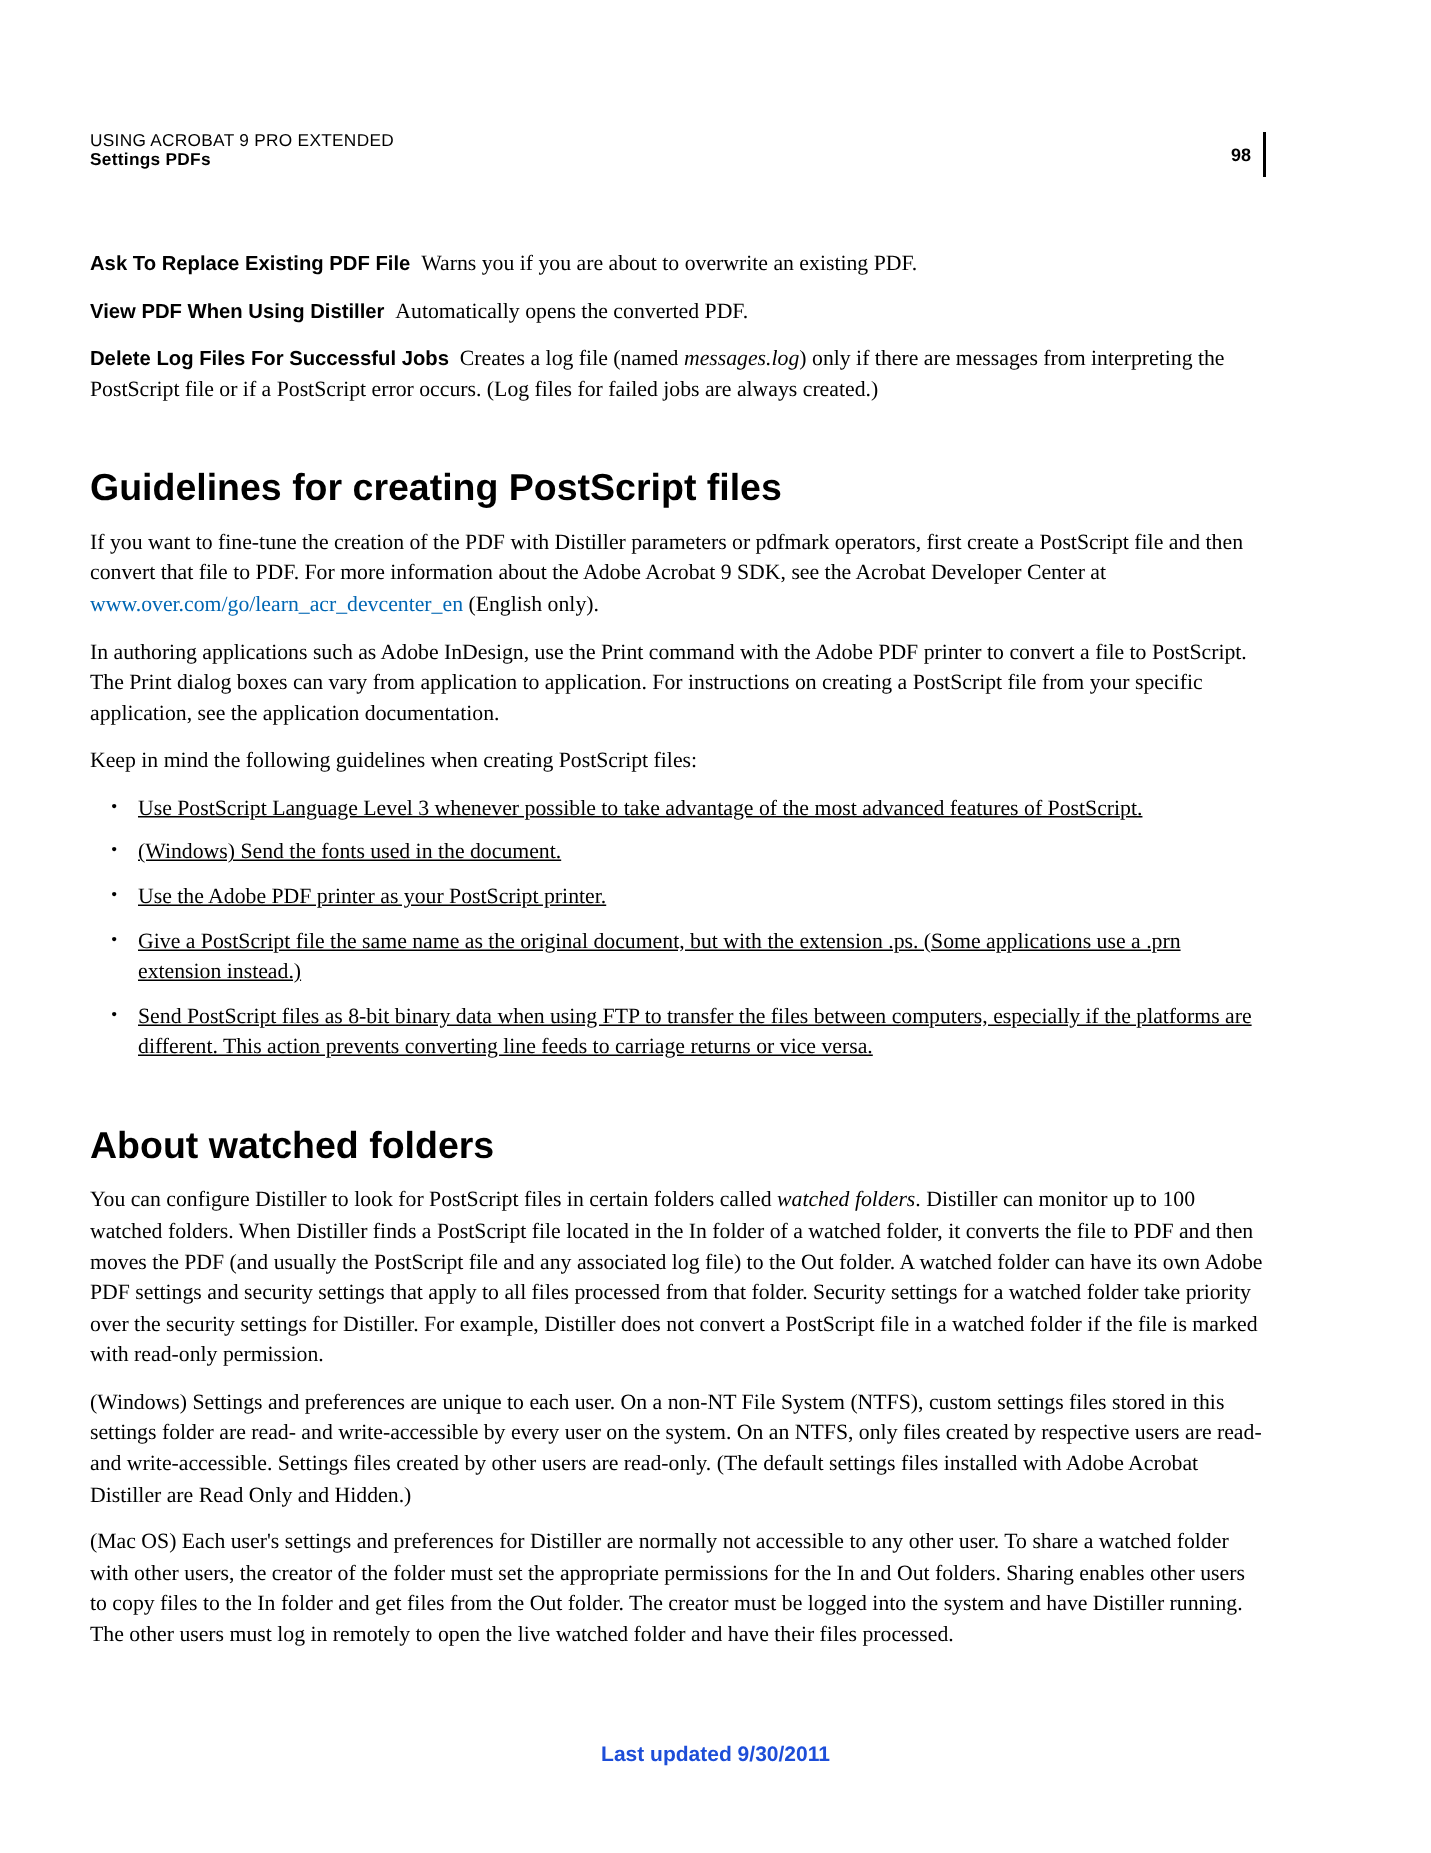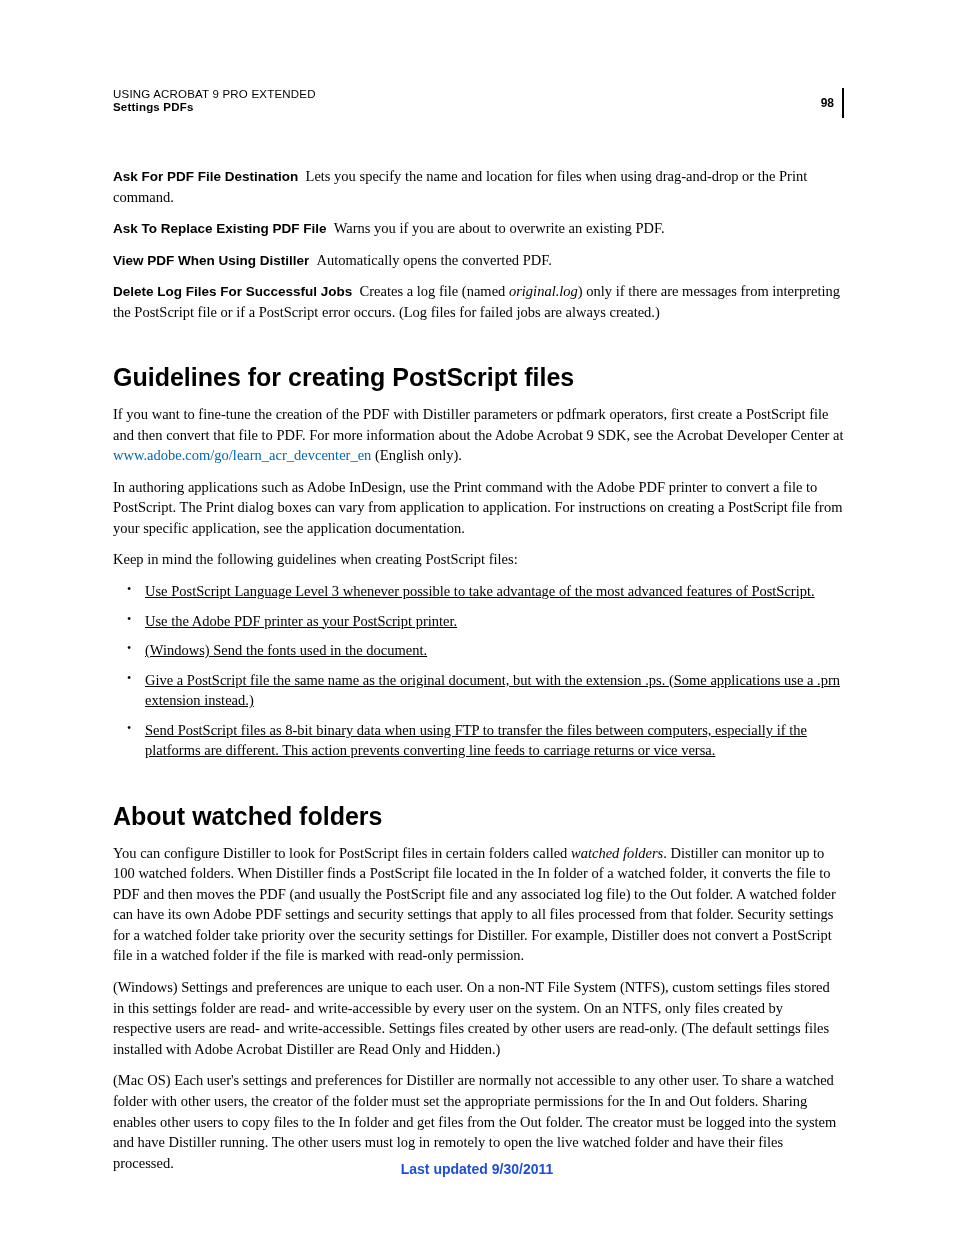--- a/index.html
+++ b/index.html
@@ -7,21 +7,21 @@
     margin: 0;
     background: #ffffff;
     font-family: "Minion Pro", "Times New Roman", Georgia, serif;
     color: #000;
   }
   .page {
     width: 954px;
     height: 1235px;
     position: relative;
     box-sizing: border-box;
-    padding: 88px 110px 0 113px;
+    padding: 88px 110px 0 60px;
   }
   .header-row {
     display: flex;
     align-items: flex-start;
     justify-content: space-between;
     margin-bottom: 48px;
   }
   .header-left {
     font-family: "Myriad Pro", "Segoe UI", Arial, sans-serif;
     font-size: 11.5px;
@@ -104,50 +104,47 @@
       <div class="line2">Settings PDFs</div>
     </div>
     <div class="header-right">
       <span class="page-num">98</span>
       <span class="vrule"></span>
     </div>
   </div>
 
   <div class="content">
 
-    <p>
-      <span class="term">Ask For PDF File Destination</span>&nbsp;&nbsp;<span>Lets you specify the name and location for files when using drag-and-drop or the Print command.</span>
-    </p>
 
     <p>
       <span class="term">Ask To Replace Existing PDF File</span>&nbsp;&nbsp;<span>Warns you if you are about to overwrite an existing PDF.</span>
     </p>
 
     <p>
       <span class="term">View PDF When Using Distiller</span>&nbsp;&nbsp;<span>Automatically opens the converted PDF.</span>
     </p>
 
     <p>
-      <span class="term">Delete Log Files For Successful Jobs</span>&nbsp;&nbsp;<span>Creates a log file (named </span><em class="ital">original.log</em><span>) only if there are messages from interpreting the PostScript file or if a PostScript error occurs. (Log files for failed jobs are always created.)</span>
+      <span class="term">Delete Log Files For Successful Jobs</span>&nbsp;&nbsp;<span>Creates a log file (named </span><em class="ital">messages.log</em><span>) only if there are messages from interpreting the PostScript file or if a PostScript error occurs. (Log files for failed jobs are always created.)</span>
     </p>
 
     <h2 class="section">Guidelines for creating PostScript files</h2>
 
     <p>
-      <span>If you want to fine-tune the creation of the PDF with Distiller parameters or pdfmark operators, first create a PostScript file and then convert that file to PDF. For more information about the Adobe Acrobat 9 SDK, see the Acrobat Developer Center at </span><a class="link">www.adobe.com/go/learn_acr_devcenter_en</a><span> (English only).</span>
+      <span>If you want to fine-tune the creation of the PDF with Distiller parameters or pdfmark operators, first create a PostScript file and then convert that file to PDF. For more information about the Adobe Acrobat 9 SDK, see the Acrobat Developer Center at </span><a class="link">www.over.com/go/learn_acr_devcenter_en</a><span> (English only).</span>
     </p>
 
     <p>In authoring applications such as Adobe InDesign, use the Print command with the Adobe PDF printer to convert a file to PostScript. The Print dialog boxes can vary from application to application. For instructions on creating a PostScript file from your specific application, see the application documentation.</p>
 
     <p>Keep in mind the following guidelines when creating PostScript files:</p>
 
     <ul class="bullets">
       <li>Use PostScript Language Level 3 whenever possible to take advantage of the most advanced features of PostScript.</li>
+      <li>(Windows) Send the fonts used in the document.</li>
       <li>Use the Adobe PDF printer as your PostScript printer.</li>
-      <li>(Windows) Send the fonts used in the document.</li>
       <li>Give a PostScript file the same name as the original document, but with the extension .ps. (Some applications use a .prn extension instead.)</li>
       <li>Send PostScript files as 8-bit binary data when using FTP to transfer the files between computers, especially if the platforms are different. This action prevents converting line feeds to carriage returns or vice versa.</li>
     </ul>
 
     <h2 class="section">About watched folders</h2>
 
     <p>
       <span>You can configure Distiller to look for PostScript files in certain folders called </span><em class="ital">watched folders</em><span>. Distiller can monitor up to 100 watched folders. When Distiller finds a PostScript file located in the In folder of a watched folder, it converts the file to PDF and then moves the PDF (and usually the PostScript file and any associated log file) to the Out folder. A watched folder can have its own Adobe PDF settings and security settings that apply to all files processed from that folder. Security settings for a watched folder take priority over the security settings for Distiller. For example, Distiller does not convert a PostScript file in a watched folder if the file is marked with read-only permission.</span>
     </p>
 

